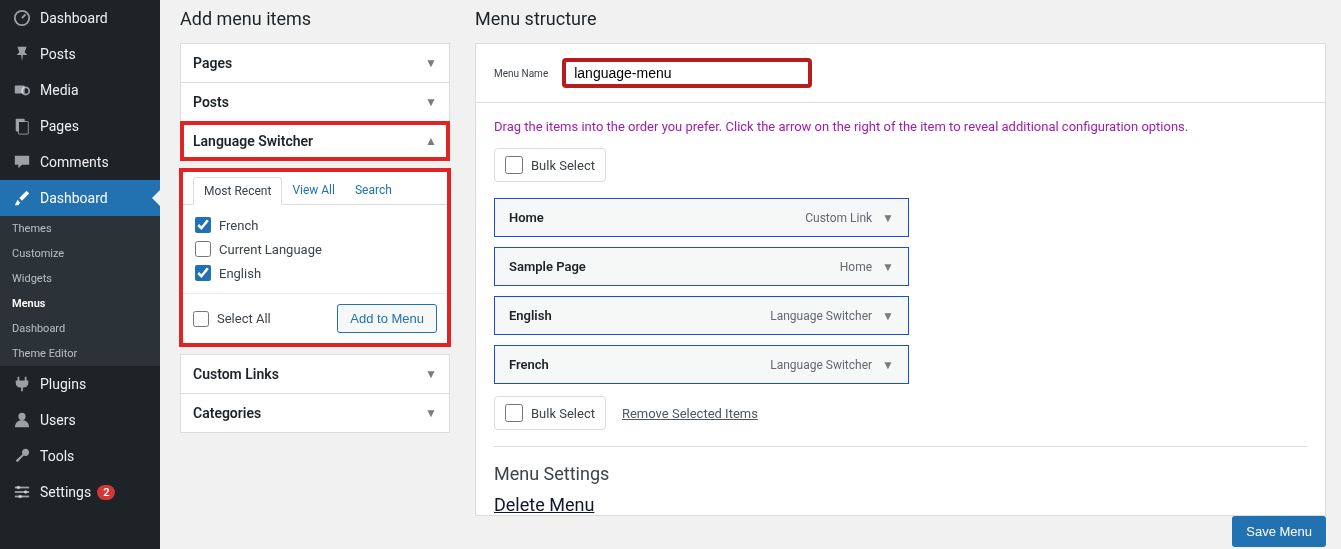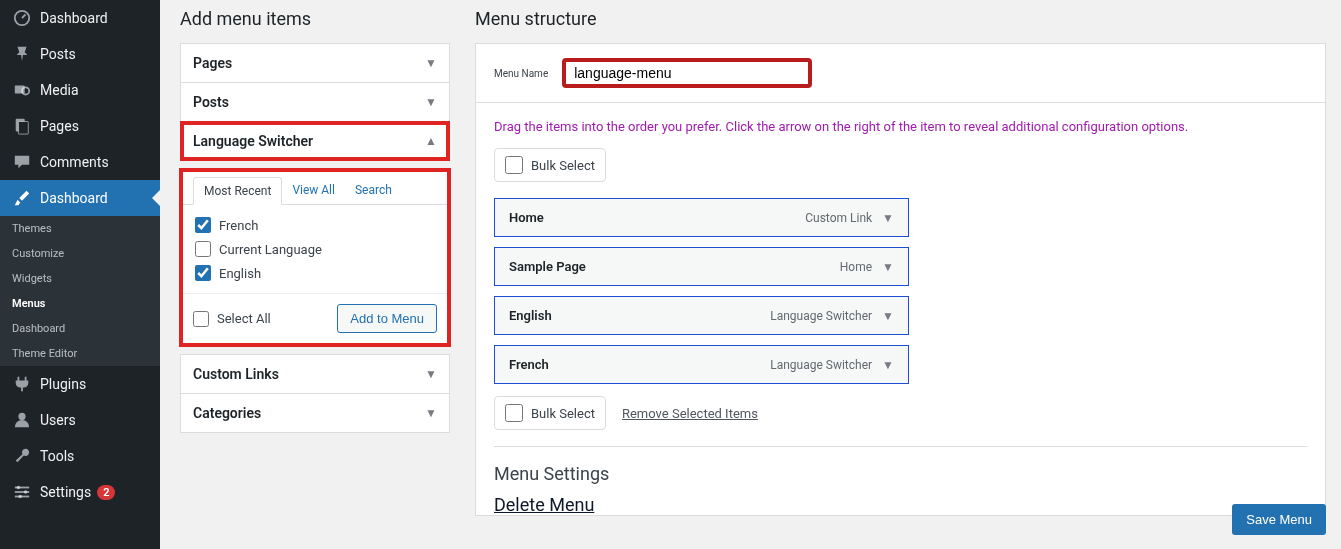--- a/index.html
+++ b/index.html
@@ -51,21 +51,21 @@
 .bulk-box input { width: 18px; height: 18px; margin-right: 8px; border-radius: 4px; }
 .menu-items { margin-bottom: 12px; }
 .menu-item { display: flex; justify-content: space-between; align-items: center; border: 1px solid #1d4ed8; background: #f6f7f7; padding: 11px 14px; margin-bottom: 10px; width: 415px; cursor: move; }
 .menu-item .mtitle { font-weight: 600; font-size: 13px; color: #1d2327; }
 .menu-item .mtype { color: #646970; font-size: 12px; display: flex; align-items: center; gap: 10px; }
 .menu-item .mtype .caret { color: #787c82; font-size: 12px; }
 .bulk-row2 { display: flex; align-items: center; gap: 16px; margin-bottom: 16px; }
 .link-muted { color: #50575e; text-decoration: underline; cursor: default; font-size: 13px; }
 .menu-settings-head { border-top: 1px solid #dcdcde; padding-top: 16px; font-size: 18px; font-weight: 400; }
 .delete-link { color: #0f172a; text-decoration: underline; cursor: pointer; font-size: 18px; margin-top: 10px; display: inline-block; }
-.save-btn { position: absolute; right: 15px; bottom: 14px; background: #2271b1; color: #fff; border: none; border-radius: 3px; padding: 8px 14px; font-size: 13px; cursor: pointer; }
+.save-btn { position: absolute; right: 15px; bottom: 2px; background: #2271b1; color: #fff; border: none; border-radius: 3px; padding: 8px 14px; font-size: 13px; cursor: pointer; }
 
 svg { width: 18px; height: 18px; }
 </style>
 </head>
 <body>
 
 <div class="page">
 
   <div class="sidebar">
     <div class="sidebar-item">

